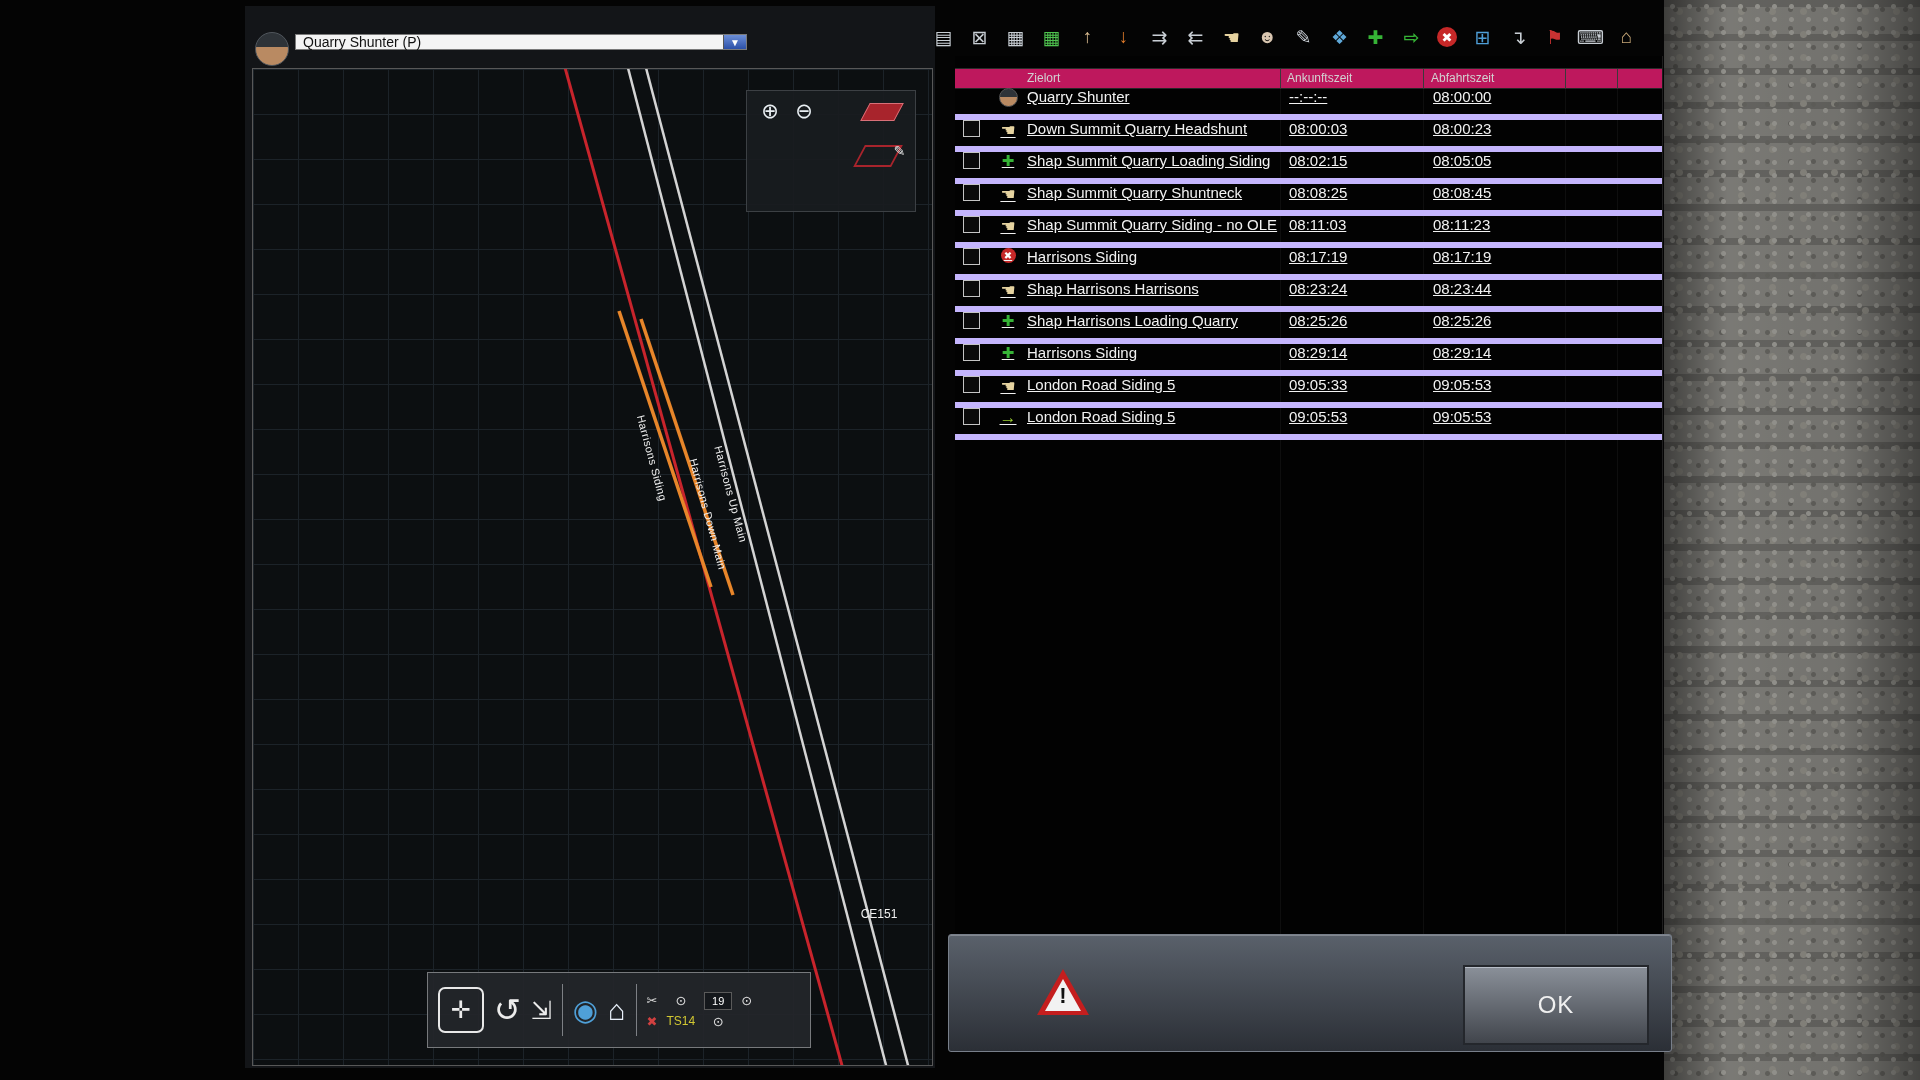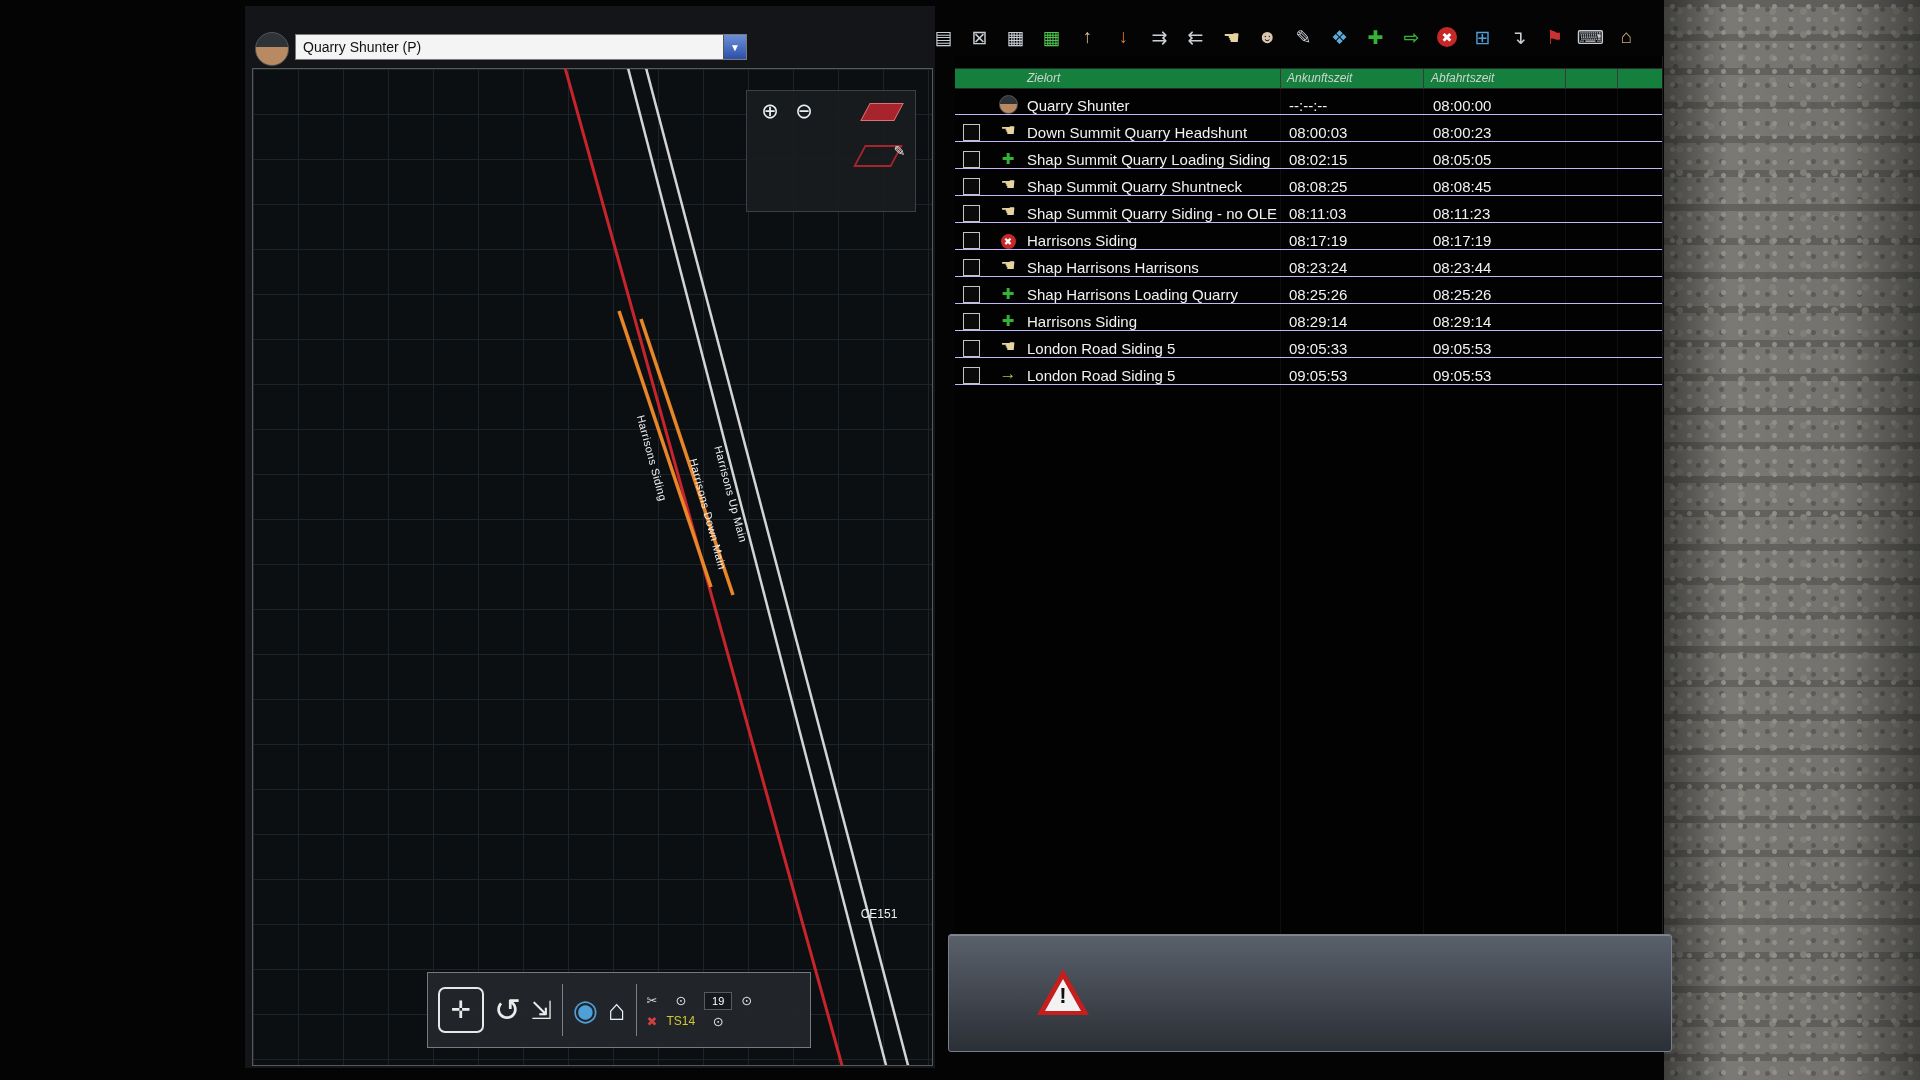--- a/index.html
+++ b/index.html
@@ -28,21 +28,21 @@
   #map-panel{
     position:absolute;left:245px;top:6px;width:690px;height:1062px;
     background:#131518;
   }
   #driver-avatar{
     position:absolute;left:10px;top:26px;width:32px;height:32px;border-radius:50%;
     background:linear-gradient(180deg,#2e3338 0 44%,#b98a62 44%);
     border:1px solid #50565c;cursor:pointer;
   }
   #train-select{
-    position:absolute;left:50px;top:28px;width:452px;height:26px;
+    position:absolute;left:50px;top:28px;width:452px;height:16px;
     background:#f4f4f4;border:1px solid #7a7a7a;box-sizing:border-box;
     display:flex;align-items:center;cursor:pointer;
   }
   #train-select .val{flex:1;padding-left:7px;font-size:14px;color:#111;}
   #train-select .dd{
     width:22px;height:100%;background:linear-gradient(180deg,#6d8fd8,#2c50a8);
     border-left:1px solid #555;display:flex;align-items:center;justify-content:center;
     color:#fff;font-size:10px;
   }
   #train-select .dd::before{content:"▼";}
@@ -125,32 +125,32 @@
   #toolbar .tb-ic:nth-child(15){background:#c62828;color:#fff;border-radius:50%;width:20px;height:20px;font-size:13px;margin:0 3px;}
   #toolbar .tb-ic:nth-child(16){color:#4f9fd8;}
   #toolbar .tb-ic:nth-child(18){color:#c83232;}
   #toolbar .tb-ic:nth-child(20){color:#c8a878;}
   
   #list{
     position:absolute;left:955px;top:56px;width:708px;height:878px;
     background:#020202;border-right:1px solid #1e1e1e;box-sizing:border-box;
   }
   #thead{
-    position:absolute;left:0;right:0;top:12px;height:19px;background:#15803d;
+    position:absolute;left:0;right:0;top:12px;height:19px;background:#be185d;
     border-top:1px solid #2b2b2b;border-bottom:1px solid #262626;
-    font-size:12px;color:#d2d2d2;font-style:italic;
+    font-size:12px;color:#d2d2d2;
   }
   #thead span{position:absolute;line-height:19px;}
   .h-z{left:72px;} .h-a{left:332px;} .h-d{left:476px;}
   .hdiv{position:absolute;top:0;bottom:0;width:1px;background:#3a3a3a;}
   .colline{position:absolute;top:32px;bottom:0;width:1px;background:rgba(255,255,255,.05);}
   #rows{position:absolute;left:0;right:0;top:32px;}
   .row{
-    display:flex;align-items:flex-end;height:26px;border-bottom:1px solid #c4b5fd;
-    padding-left:8px;color:#f2f2f2;font-size:15px;cursor:pointer;
+    display:flex;align-items:flex-start;height:26px;border-bottom:6px solid #c4b5fd;
+    padding-left:8px;color:#f2f2f2;font-size:15px;cursor:pointer;text-decoration:underline;
   }
   .cb{
     width:15px;height:15px;border:1px solid #c4c4c4;background:#0a0a0a;
     margin-right:17px;flex:0 0 auto;cursor:pointer;
   }
   .cb.hidden{visibility:hidden;}
   .ric{
     width:22px;flex:0 0 auto;text-align:center;font-size:15px;margin-right:8px;
     display:flex;align-items:center;justify-content:center;
   }
@@ -365,13 +365,14 @@
       <span class="rtime">09:05:53</span>
       <span class="rtime">09:05:53</span>
     </div>
   </div>
 </div>
 
 <div id="footer">
   <span class="warn-outer"></span>
   <span class="warn-inner"></span>
   <span class="warn-mark">!</span>
+  <div id="ok-button">OK</div>
 </div>
 
 </body></html>

